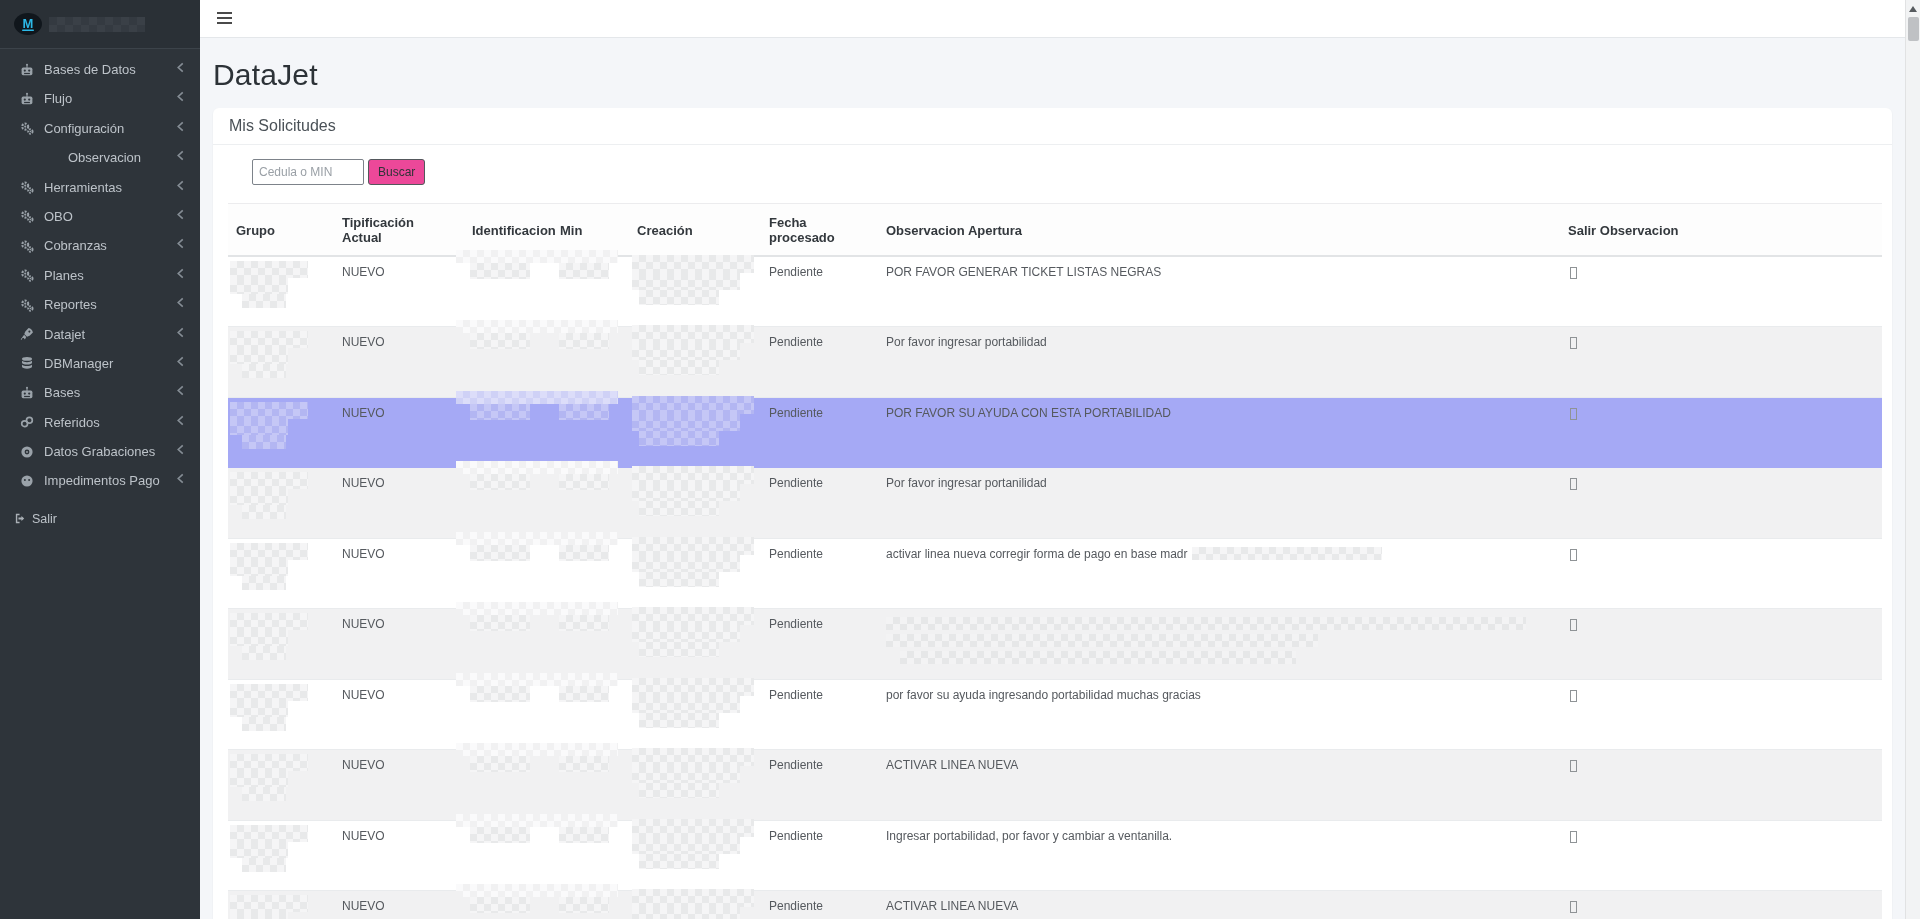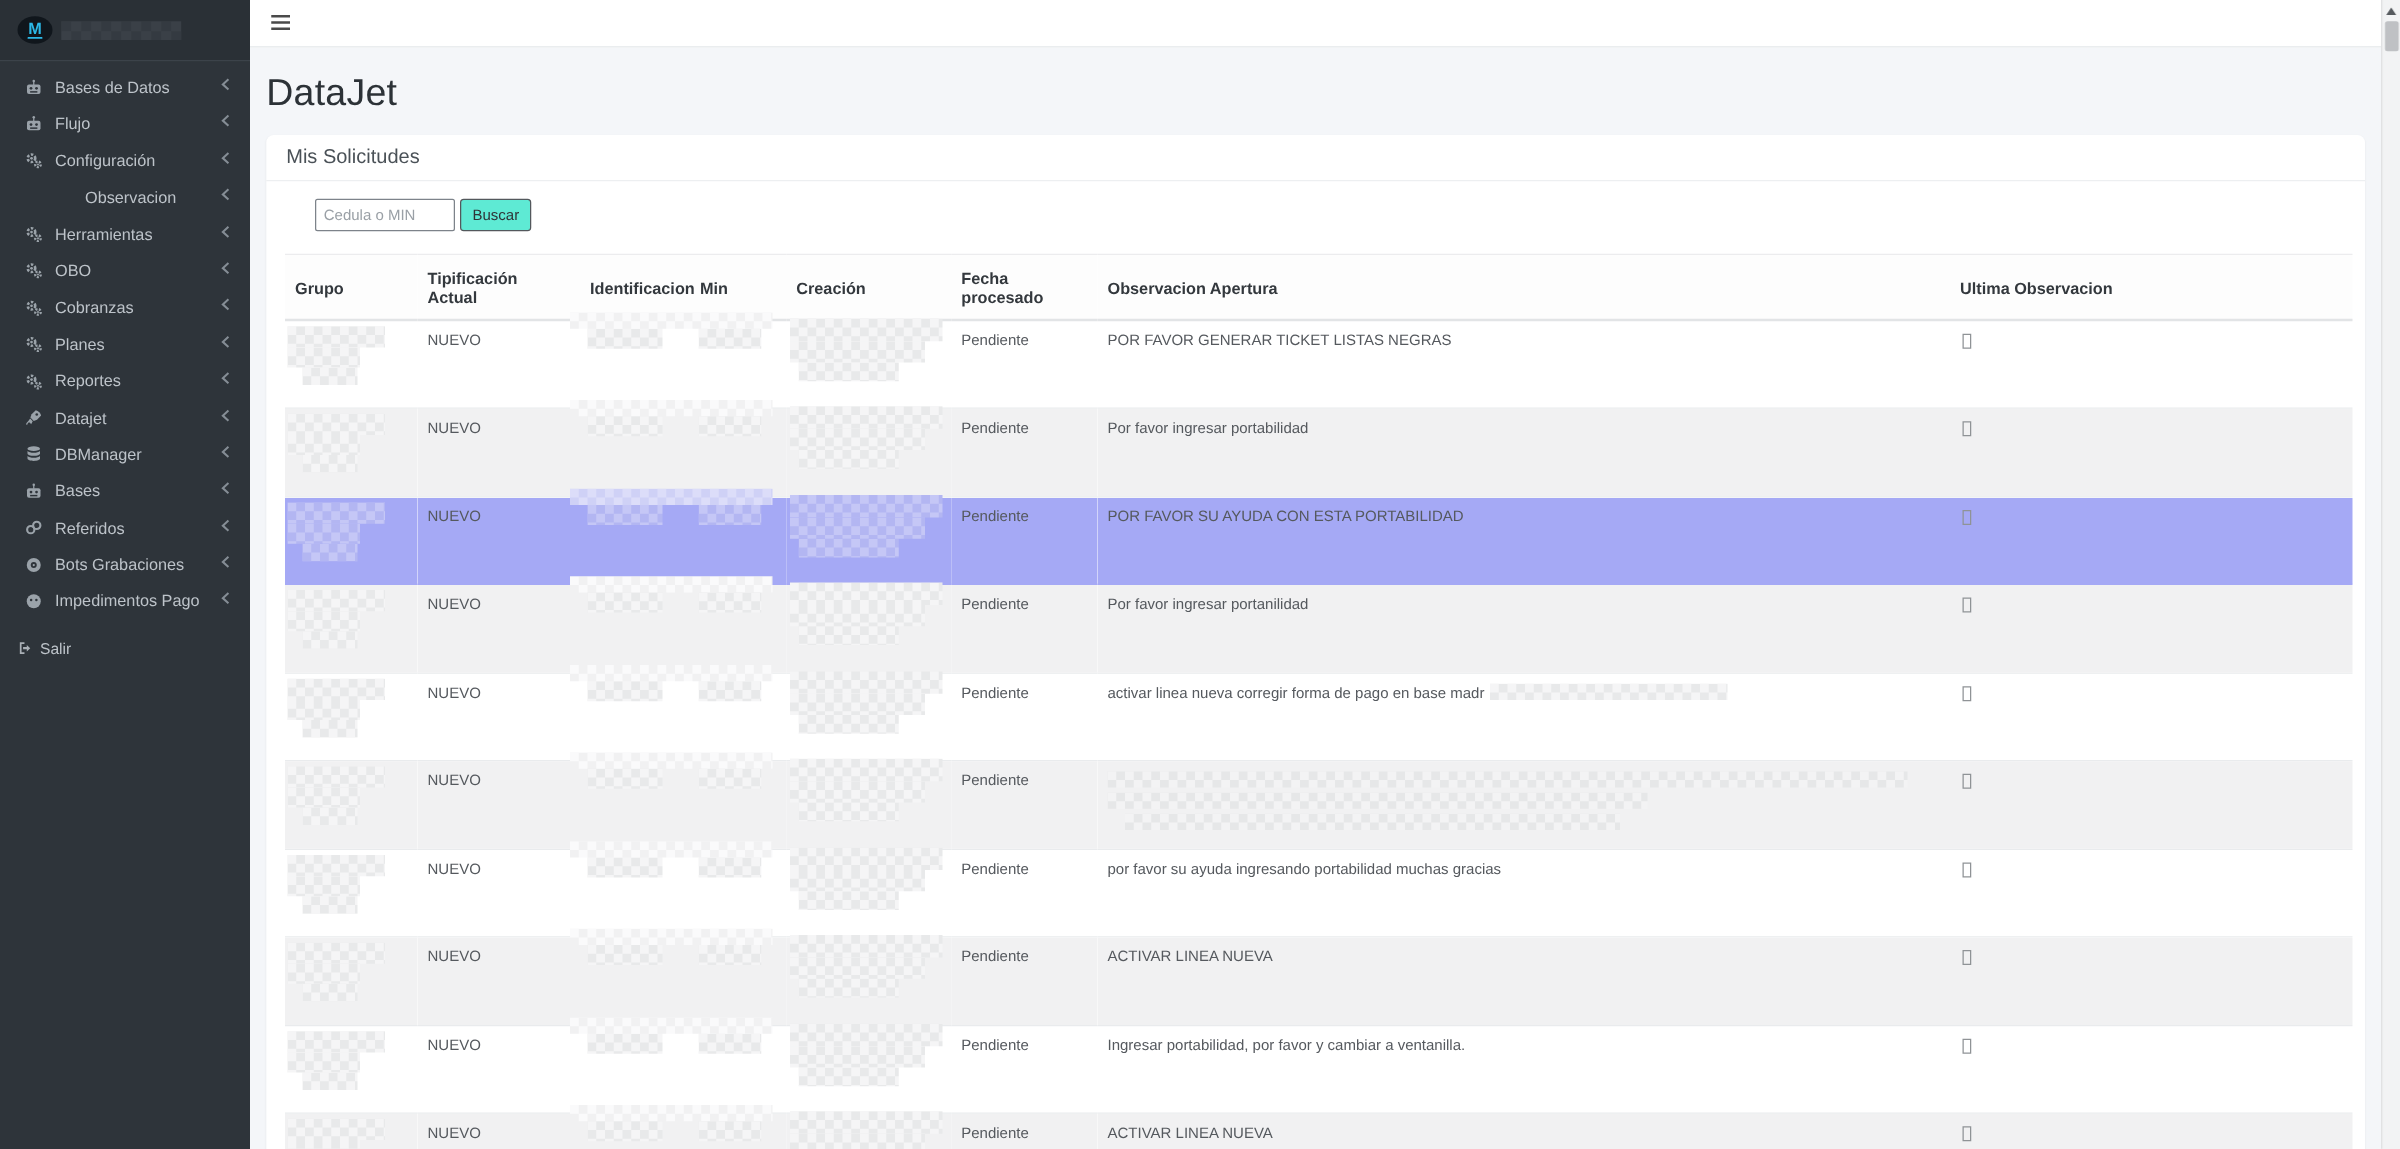--- a/index.html
+++ b/index.html
@@ -45,21 +45,21 @@
   .panel-header { padding:9px 16px; font-size:16px; color:#4a5157;
     border-bottom:1px solid #edeff1; }
   .panel-body { padding:14px 10px 0 15px; }
 
   .search-row { display:flex; align-items:flex-start;padding-left:24px; }
   .search-input { width:112px; height:26px; border:1px solid #7d838a;
     border-radius:2px; padding:0 6px; font-size:12px; color:#333;
     font-family:inherit; }
   .search-input::placeholder { color:#9aa0a6; }
   .search-btn { height:26px; margin-left:4px; padding:0 9px; font-size:12px;
-    color:#2f3337; background:#5eead4; border:1px solid #53585c;
+    color:#2f3337; background:#ec4899; border:1px solid #53585c;
     border-radius:3px; font-family:inherit; cursor:pointer; }
 
   
   table { width:1654px; border-collapse:collapse; table-layout:fixed;
     margin-top:18px; }
   col.c1{width:106px} col.c2{width:130px} col.c3{width:88px} col.c4{width:77px}
   col.c5{width:132px} col.c6{width:117px} col.c7{width:682px} col.c8{width:auto}
   thead th { text-align:left; font-size:13px; font-weight:bold; color:#33383d;
     padding:11px 8px 10px; border-top:1px solid #ececee;
     border-bottom:2px solid #e2e4e6; background:#fdfdfd; }
@@ -346,21 +346,21 @@
   </li>
 
   <li class="side-item">
     <span class="s-icon">
           <svg viewBox="0 0 14 14">
             <circle cx="7" cy="7" r="5.6" fill="currentColor"></circle>
             <circle cx="7" cy="7" r="2.4" fill="#2e343a"></circle>
             <circle cx="7" cy="7" r="0.9" fill="currentColor"></circle>
           </svg>
         </span>
-    <span class="s-label">Bots Grabaciones</span>
+    <span class="s-label">Datos Grabaciones</span>
     <span class="s-chev">
       <svg viewBox="0 0 10 12" width="9" height="11">
         <path d="M7.5 1.5L2.5 6l5 4.5" fill="none" stroke="currentColor" stroke-width="1.8"></path>
       </svg>
     </span>
   </li>
 
   <li class="side-item">
     <span class="s-icon">
           <svg viewBox="0 0 14 14">
@@ -426,21 +426,21 @@
   <th>Identificacion</th>
 
   <th>Min</th>
 
   <th>Creación</th>
 
   <th>Fecha procesado</th>
 
   <th>Observacion Apertura</th>
 
-  <th>Ultima Observacion</th>
+  <th>Salir Observacion</th>
 </tr>
           </thead>
         <tbody id="tbody">
   <tr class="row">
     <td class="c-grupo">
       <div class="bblock g1"></div>
       <div class="bblock g2"></div>
       <div class="bblock g3"></div>
     </td>
     <td class="c-tipo">

